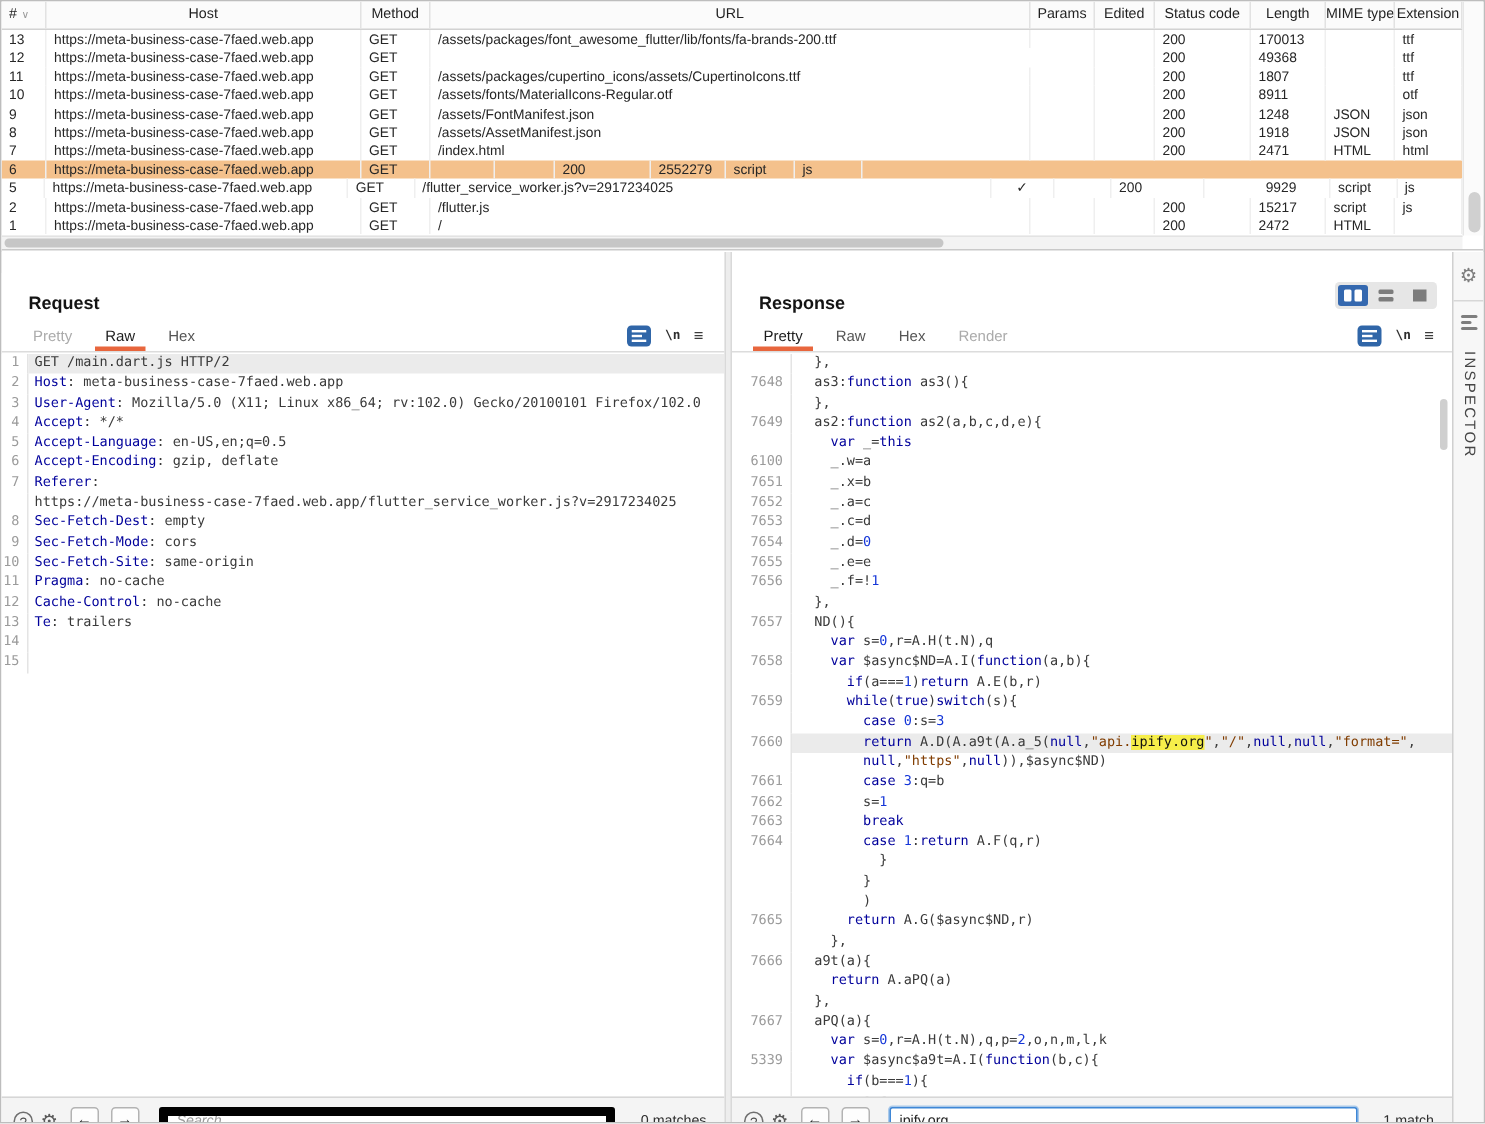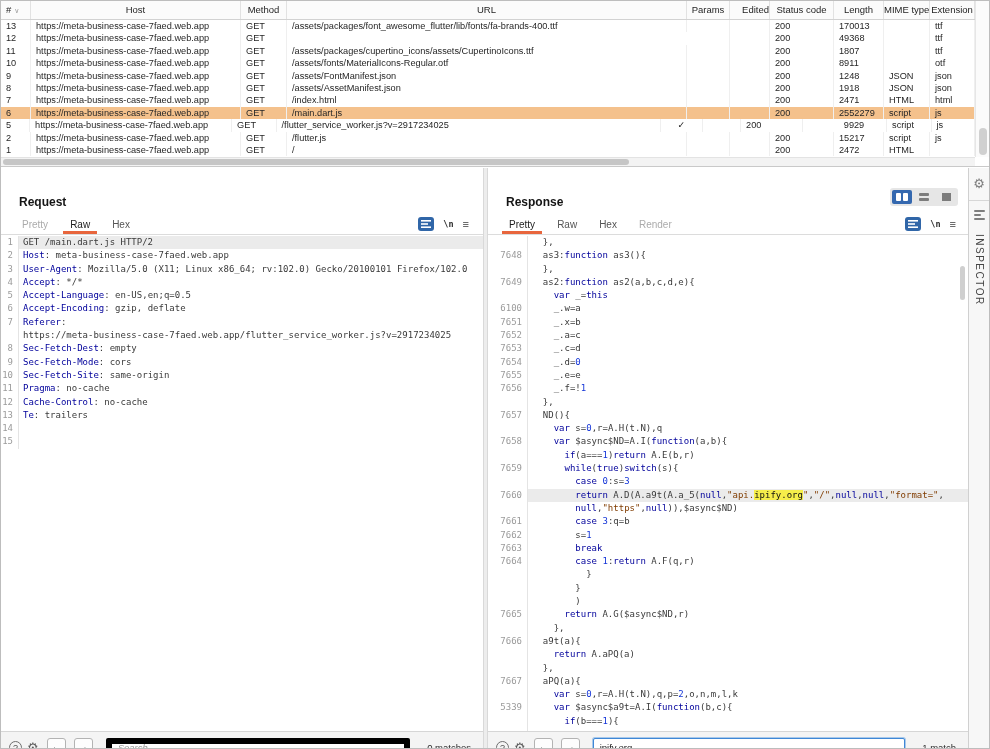--- a/index.html
+++ b/index.html
@@ -82,32 +82,32 @@
 
 <div class="app">
 
   <div class="history">
     <div class="thead" id="thead">
         <div class="th first" style="width: 30px;">#<span class="sort">∨</span></div>
         <div class="th" style="width: 210px;">Host</div>
         <div class="th" style="width: 46px;">Method</div>
         <div class="th" style="width: 400px;">URL</div>
         <div class="th" style="width: 43px;">Params</div>
-        <div class="th" style="width: 40px; text-align: right;">Edited</div>
+        <div class="th" style="width: 40px;">Edited</div>
         <div class="th" style="width: 64px;">Status code</div>
         <div class="th" style="width: 50px;">Length</div>
         <div class="th" style="width: 46px;">MIME type</div>
         <div class="th" style="width: 45px;">Extension</div>
       </div>
     <div class="tbody" id="tbody">
         <div class="trow">
           <div class="cell" style="width: 30px;">13</div>
           <div class="cell" style="width: 210px;">https://meta-business-case-7faed.web.app</div>
           <div class="cell" style="width: 46px;">GET</div>
-          <div class="cell" style="width: 400px;">/assets/packages/font_awesome_flutter/lib/fonts/fa-brands-400.ttf</div>
+          <div class="cell" style="width: 400px;">/assets/packages/font_awesome_flutter/lib/fonts/fa-brands-200.ttf</div>
           <div class="cell center" style="width: 43px;"></div>
           <div class="cell center" style="width: 40px;"></div>
           <div class="cell" style="width: 64px;">200</div>
           <div class="cell" style="width: 50px;">170013</div>
           <div class="cell" style="width: 46px;"></div>
           <div class="cell" style="width: 45px;">ttf</div>
         </div>
         <div class="trow">
           <div class="cell" style="width: 30px;">12</div>
           <div class="cell" style="width: 210px;">https://meta-business-case-7faed.web.app</div>
@@ -177,21 +177,20 @@
           <div class="cell center" style="width: 40px;"></div>
           <div class="cell" style="width: 64px;">200</div>
           <div class="cell" style="width: 50px;">2471</div>
           <div class="cell" style="width: 46px;">HTML</div>
           <div class="cell" style="width: 45px;">html</div>
         </div>
         <div class="trow sel">
           <div class="cell" style="width: 30px;">6</div>
           <div class="cell" style="width: 210px;">https://meta-business-case-7faed.web.app</div>
           <div class="cell" style="width: 46px;">GET</div>
-          <div class="cell" style="width: 400px;">/main.dart.js</div>
           <div class="cell center" style="width: 43px;"></div>
           <div class="cell center" style="width: 40px;"></div>
           <div class="cell" style="width: 64px;">200</div>
           <div class="cell" style="width: 50px;">2552279</div>
           <div class="cell" style="width: 46px;">script</div>
           <div class="cell" style="width: 45px;">js</div>
         </div>
         <div class="trow">
           <div class="cell" style="width: 30px;">5</div>
           <div class="cell" style="width: 210px;">https://meta-business-case-7faed.web.app</div>

